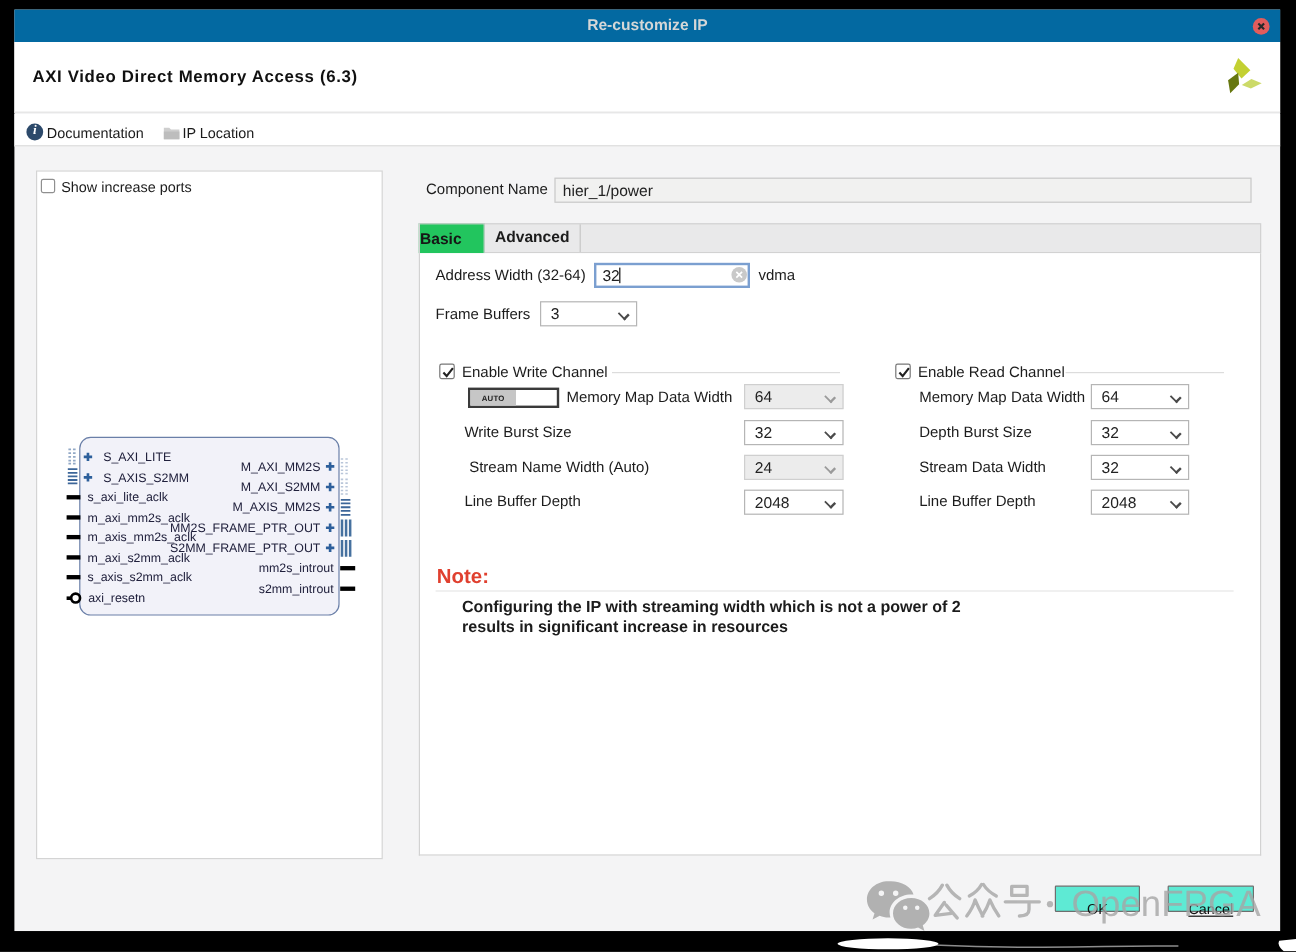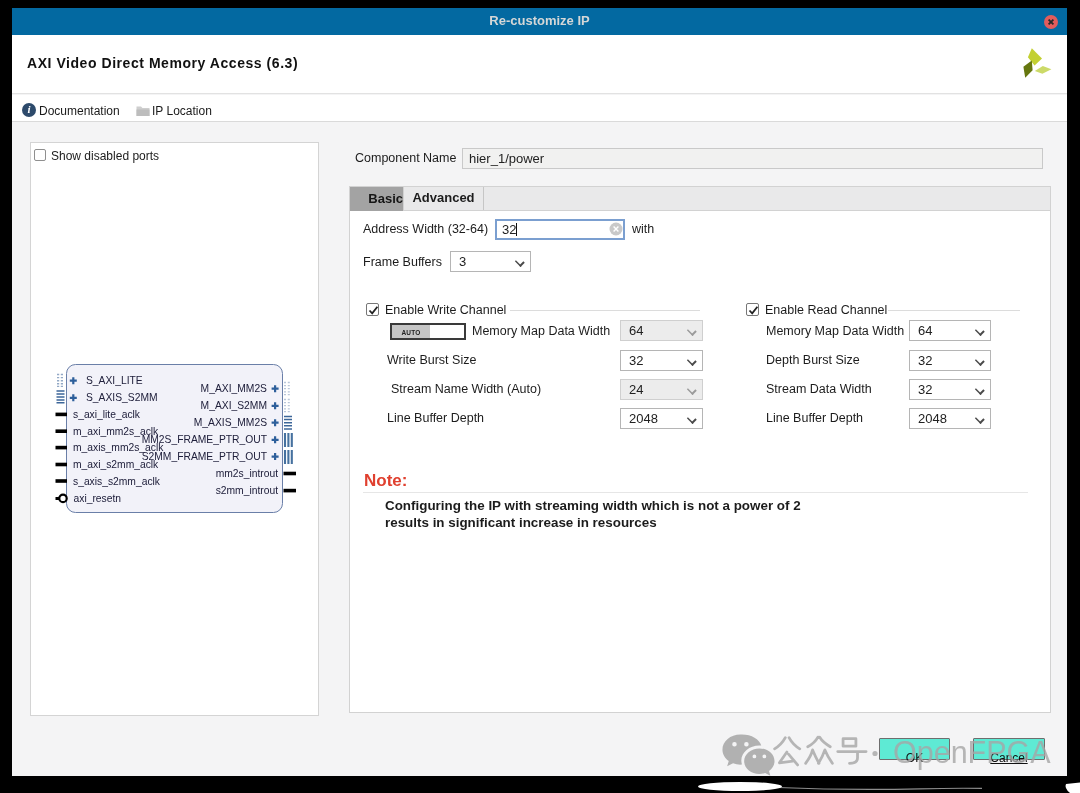--- a/index.html
+++ b/index.html
@@ -20,21 +20,21 @@
 #infoicon { position:absolute; left:22px; top:103px; width:14px; height:14px; border-radius:50%; background:#2d4a6b; }
 #infoicon:before { content:"i"; position:absolute; left:0; top:0px; width:14px; text-align:center; font-size:11px; font-weight:bold; font-style:italic; font-family:"Liberation Serif", serif; color:#fff; }
 .tbtxt { position:absolute; top:104px; font-size:12px; color:#1a1a1a; }
 
 #lpanel { position:absolute; left:30px; top:142px; width:289px; height:574px; background:#fff; border:1px solid #d4d4d4; }
 #sdp-cb { position:absolute; left:34px; top:149px; width:12px; height:12px; border:1px solid #8f8f8f; border-radius:2px; background:#fff; }
 
 #cn-input { position:absolute; left:462px; top:148px; width:581px; height:21px; background:#f1f1f0; border:1px solid #c9c9c9; font-size:13px; color:#222; padding:2px 0 0 6px; }
 
 #tabbar { position:absolute; left:349px; top:186px; width:702px; height:25px; background:#e9e9ea; border:1px solid #d2d2d2; }
-#tab-basic { position:absolute; left:349px; top:186px; width:55px; height:25px; background:#a3a3a3; border:1px solid #d2d2d2; border-bottom:none; text-align:right; font-size:13px; font-weight:bold; color:#161616; padding-top:4px; }
+#tab-basic { position:absolute; left:349px; top:186px; width:55px; height:25px; background:#22c55e; border:1px solid #d2d2d2; border-bottom:none; text-align:left; font-size:13px; font-weight:bold; color:#161616; padding-top:4px; }
 #tab-adv { position:absolute; left:404px; top:187px; width:80px; height:23px; border-right:1px solid #c6c6c6; text-align:center; font-size:13px; font-weight:bold; color:#1c1c1c; padding-top:3px; }
 #rpanel { position:absolute; left:349px; top:211px; width:702px; height:502px; background:#fff; border:1px solid #d2d2d2; border-top:none; }
 
 .input { position:absolute; background:#fff; font-size:13px; color:#222; }
 .dd { position:absolute; height:21px; background:#fff; border:1px solid #b5b5b5; font-size:13px; color:#222; }
 .dd .v { position:absolute; left:8px; top:2px; }
 .dd.dis { background:#ececec; border-color:#cfcfcf; }
 .chev { position:absolute; right:7px; top:7px; width:7px; height:7px; }
 .chev:before { content:""; position:absolute; left:0; top:0; width:6px; height:6px; border-right:2px solid #4a4a4a; border-bottom:2px solid #4a4a4a; transform:rotate(45deg) scale(1,0.75); transform-origin:60% 40%; }
 .dd.dis .chev:before { border-color:#9a9a9a; }
@@ -73,21 +73,21 @@
 <div id="infoicon"></div>
 <div class="tbtxt" style="left:39px;">Documentation</div>
 <svg class="abs" style="left:136px; top:104px;" width="14" height="13" viewBox="0 0 14 13">
   <path d="M0.5,2.5 L5,2.5 L6.5,4 L13.5,4 L13.5,12 L0.5,12 Z" fill="#cecece"></path>
   <path d="M0.5,5.5 L13.5,5.5 L13.5,12 L0.5,12 Z" fill="#bdbdbd"></path>
 </svg>
 <div class="tbtxt" style="left:152px;">IP Location</div>
 
 <div id="lpanel"></div>
 <div id="sdp-cb"></div>
-<div class="lbl" style="left:51px; top:149px; font-size:12px;">Show disabled ports</div>
+<div class="lbl" style="left:51px; top:149px; font-size:12px;">Show increase ports</div>
 
 <svg id="blockdiag" class="abs" style="left:48px; top:360px;" width="256" height="158" viewBox="48 360 256 158" fill="none">
   <rect x="66.5" y="364.5" width="216" height="148" rx="9" fill="#f2f2f9" stroke="#6a7fa8" stroke-width="1"></rect>
 
   <g stroke="#93a9c6" stroke-width="1.4" stroke-dasharray="2.2,1.6">
     <path d="M57,374.5 h7 M57,377.6 h7 M57,380.7 h7 M57,383.8 h7 M57,386.4 h7"></path>
   </g>
   <g stroke="#3c6699" stroke-width="1.5">
     <path d="M56.5,391 h8 M56.5,394 h8 M56.5,397 h8 M56.5,400 h8 M56.5,402.8 h8"></path>
   </g>
@@ -152,21 +152,21 @@
 <div id="tab-adv">Advanced</div>
 <div id="tab-basic">Basic</div>
 <div id="rpanel"></div>
 
 <div class="lbl" style="left:363px; top:222px;">Address Width (32-64)</div>
 <div class="input" style="left:495px; top:219px; width:130px; height:21px; border:2px solid #7b9fd0; padding:1px 0 0 5px;">32<span style="display:inline-block; width:1px; height:13px; background:#111; vertical-align:-2px;"></span></div>
 <svg class="abs" style="left:609px; top:222px;" width="14" height="14" viewBox="0 0 14 14">
   <circle cx="7" cy="7" r="6.5" fill="#c9c9c9"></circle>
   <path d="M4.6,4.6 L9.4,9.4 M9.4,4.6 L4.6,9.4" stroke="#fff" stroke-width="1.4"></path>
 </svg>
-<div class="lbl" style="left:632px; top:222px;">with</div>
+<div class="lbl" style="left:632px; top:222px;">vdma</div>
 
 <div class="lbl" style="left:363px; top:255px;">Frame Buffers</div>
 <div class="dd" style="left:450px; top:251px; width:81px; height:21px;">
     <span class="v">3</span>
     <span class="chev"></span>
   </div>
 
 <div class="cb" style="left:366px; top:303px;">
     <svg width="13" height="13" viewBox="0 0 13 13">
       <path d="M2.5,6.5 L5.2,9.4 L10.4,2.8" stroke="#222" stroke-width="1.8" fill="none"></path>

